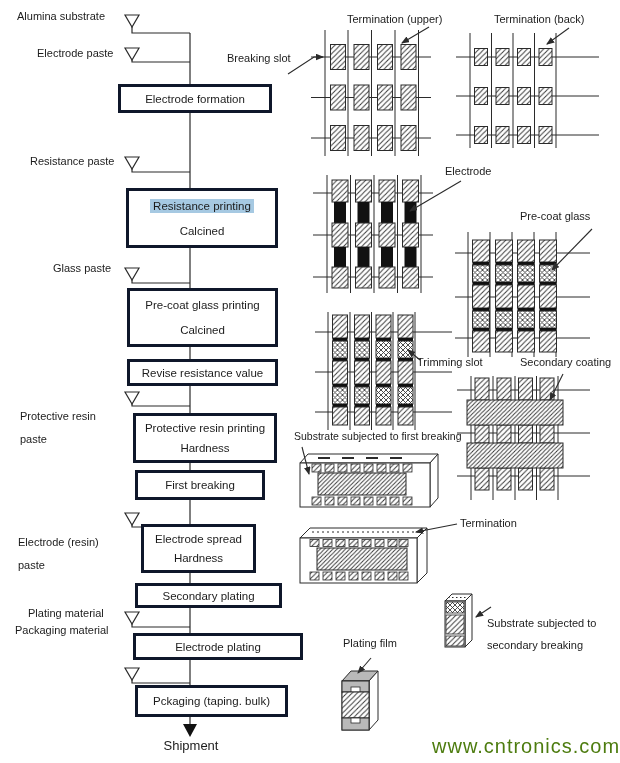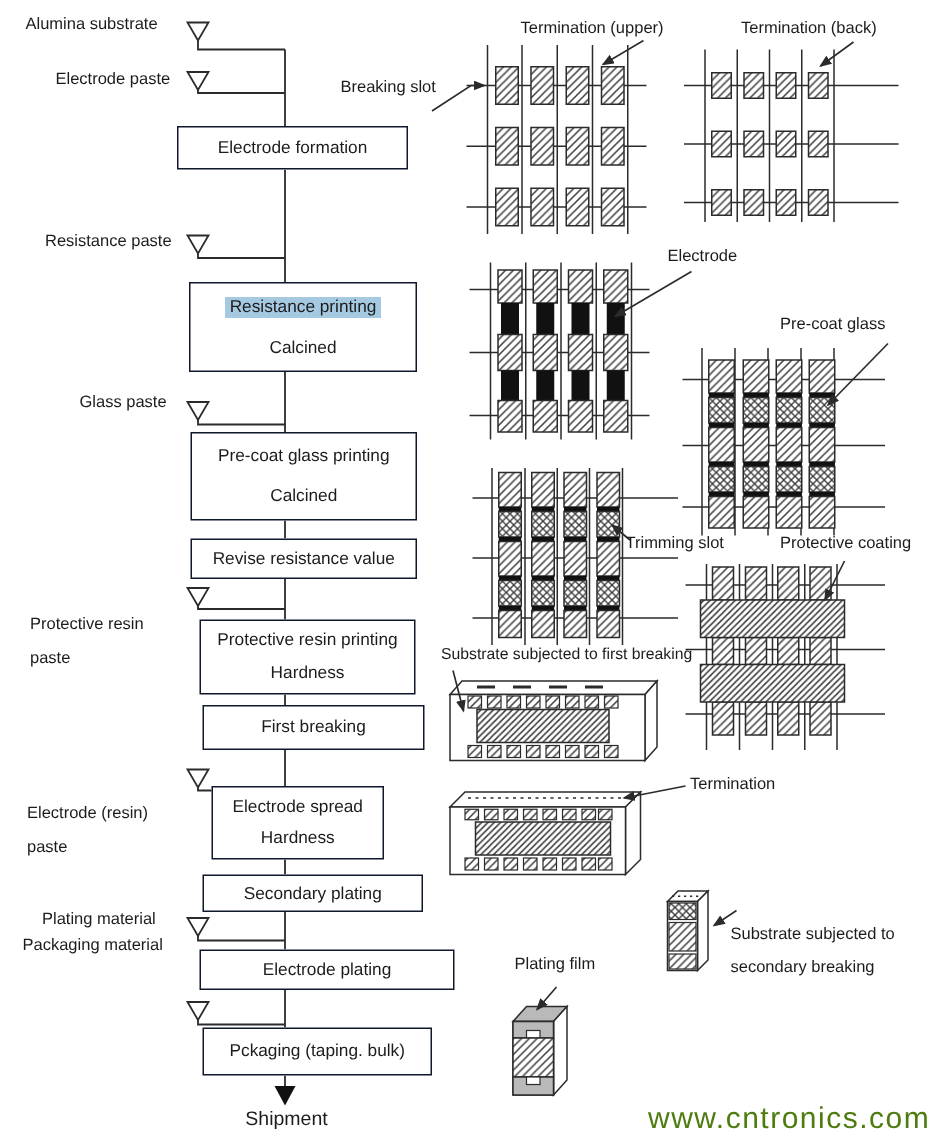--- a/index.html
+++ b/index.html
@@ -1,21 +1,21 @@
 <!DOCTYPE html>
 <html><head>
 <meta charset="utf-8">
 <style>
   html,body{margin:0;padding:0;background:#fff;}
   .page{position:relative;width:620px;height:763px;background:#fff;overflow:hidden;
         font-family:"Liberation Sans","DejaVu Sans",sans-serif;color:#1c1c1c;padding-left:28px;}
   .page svg{position:absolute;left:0;top:0;}
   .lbl{position:absolute;font-size:11px;line-height:13px;white-space:nowrap;color:#1c1c1c;}
   .lbl.wrap{white-space:normal;margin-top:23px;}
-  .box{position:absolute;border:1px solid #0f172a;background:#fff;display:flex;flex-direction:column;
+  .box{position:absolute;border:3px solid #0f172a;background:#fff;display:flex;flex-direction:column;
        justify-content:space-around;align-items:center;text-align:center;font-size:11.5px;padding:2px 0;
        box-sizing:border-box;}
   .box span{display:block;line-height:14px;}
   .hl{background:#a6c9e2;padding:0 3px;}
   .shipment{position:absolute;left:156px;top:738px;width:70px;text-align:center;font-size:13px;}
   .watermark{position:absolute;left:432px;top:735px;font-size:20px;letter-spacing:1px;}
 </style>
 </head>
 <body>
 
@@ -279,21 +279,21 @@
     <span>Pre-coat glass printing</span>
     <span>Calcined</span>
   </div>
   <div class="box" style="left:127px;top:359px;width:151px;height:27px">
     <span>Revise resistance value</span>
   </div>
   <div class="box" style="left:133px;top:413px;width:144px;height:50px">
     <span>Protective resin printing</span>
     <span>Hardness</span>
   </div>
-  <div class="box" style="left:135px;top:470px;width:148px;height:30px">
+  <div class="box" style="left:135px;top:470px;width:130px;height:30px">
     <span>First breaking</span>
   </div>
   <div class="box" style="left:141px;top:524px;width:115px;height:49px">
     <span>Electrode spread</span>
     <span>Hardness</span>
   </div>
   <div class="box" style="left:135px;top:583px;width:147px;height:25px">
     <span>Secondary plating</span>
   </div>
   <div class="box" style="left:133px;top:633px;width:170px;height:27px">
@@ -304,20 +304,20 @@
   </div>
 
   <div class="shipment">Shipment</div>
 
   <div class="lbl" style="left:347px;top:13px">Termination (upper)</div>
   <div class="lbl" style="left:494px;top:13px">Termination (back)</div>
   <div class="lbl" style="left:227px;top:52px">Breaking slot</div>
   <div class="lbl" style="left:445px;top:165px">Electrode</div>
   <div class="lbl" style="left:520px;top:210px">Pre-coat glass</div>
   <div class="lbl" style="left:417px;top:356px">Trimming slot</div>
-  <div class="lbl" style="left:520px;top:356px">Protective coating</div>
+  <div class="lbl" style="left:520px;top:356px">Secondary coating</div>
   <div class="lbl" style="left:294px;top:430px;font-size:10.5px">Substrate subjected to first breaking</div>
   <div class="lbl" style="left:460px;top:517px">Termination</div>
   <div class="lbl wrap" style="left:487px;top:589px;width:130px;line-height:22px">Substrate subjected to secondary breaking</div>
   <div class="lbl" style="left:343px;top:637px">Plating film</div>
 
   <div class="watermark" style="color:#4d7c0f">www.cntronics.com</div>
 </div>
 
 </body></html>

